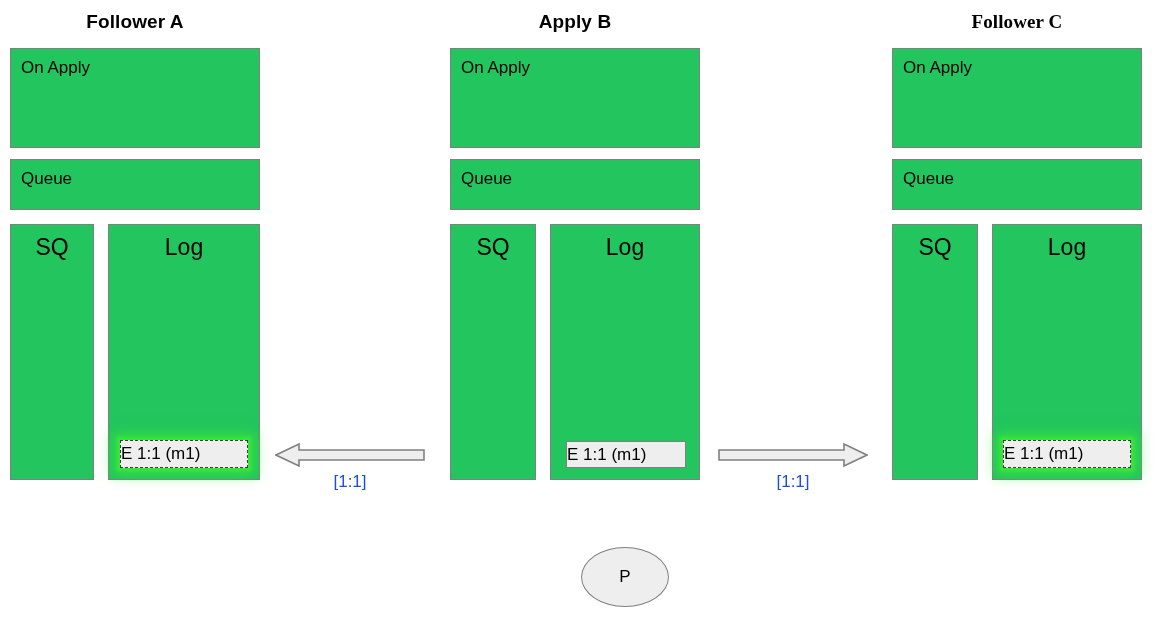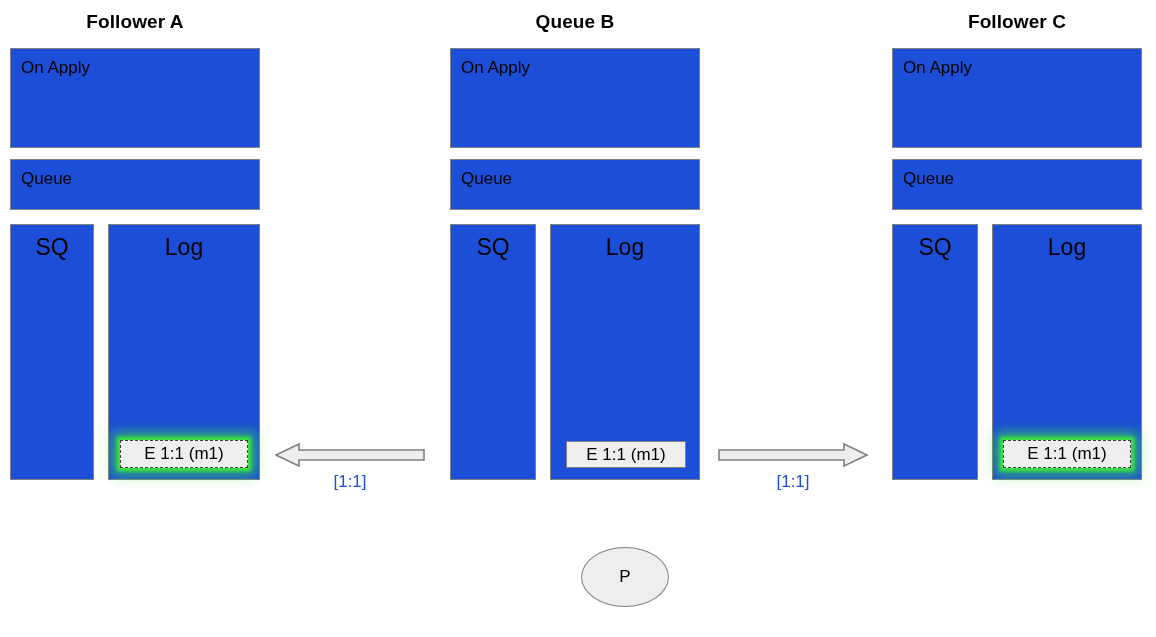--- a/index.html
+++ b/index.html
@@ -25,21 +25,21 @@
     position: absolute;
     font-size: 19px;
     font-weight: bold;
     color: #000000;
     text-align: center;
     white-space: nowrap;
     letter-spacing: 0.1px;
   }
   .box {
     position: absolute;
-    background: #1d4ed8;
+    background: #22c55e;
     border: 1.6px solid #808080;
     box-sizing: border-box;
   }
   .box-label-left {
     position: absolute;
     left: 10px;
     top: 9px;
     font-size: 17px;
     color: #000000;
     white-space: nowrap;
@@ -55,21 +55,21 @@
     white-space: nowrap;
   }
   .entry {
     position: absolute;
     background: #eeeeee;
     box-sizing: border-box;
     font-size: 17px;
     color: #000000;
     display: flex;
     align-items: center;
-    justify-content: center;
+    justify-content: flex-start;
     white-space: nowrap;
   }
   .entry.solid {
     border: 1.6px solid #808080;
   }
   .entry.dashed-hl {
     border: 1.7px dashed #3b3b3b;
     box-shadow:
       0 0 3px 3px rgba(60, 230, 60, 0.95),
       0 0 9px 6px rgba(60, 230, 60, 0.55),
@@ -119,21 +119,21 @@
   </div>
 
   <div class="box" style="left:108px; top:224px; width:152px; height:256px;">
     <span class="box-label-center">Log</span>
   </div>
 
   <div class="entry dashed-hl" style="left:120px; top:440px; width:128px; height:28px;">
     <span>E 1:1 (m1)</span>
   </div>
 
-  <div class="node-title" style="left:450px; width:250px; top:11px;">Queue B</div>
+  <div class="node-title" style="left:450px; width:250px; top:11px;">Apply B</div>
 
   <div class="box" style="left:450px; top:48px; width:250px; height:100px;">
     <span class="box-label-left">On Apply</span>
   </div>
 
   <div class="box" style="left:450px; top:159px; width:250px; height:51px;">
     <span class="box-label-left">Queue</span>
   </div>
 
   <div class="box" style="left:450px; top:224px; width:86px; height:256px;">
@@ -141,21 +141,21 @@
   </div>
 
   <div class="box" style="left:550px; top:224px; width:150px; height:256px;">
     <span class="box-label-center">Log</span>
   </div>
 
   <div class="entry solid" style="left:566px; top:441px; width:120px; height:27px;">
     <span>E 1:1 (m1)</span>
   </div>
 
-  <div class="node-title" style="left:892px; width:250px; top:11px;">Follower C</div>
+  <div class="node-title" style="left:892px; width:250px; top:11px;font-family:Liberation Serif, serif;">Follower C</div>
 
   <div class="box" style="left:892px; top:48px; width:250px; height:100px;">
     <span class="box-label-left">On Apply</span>
   </div>
 
   <div class="box" style="left:892px; top:159px; width:250px; height:51px;">
     <span class="box-label-left">Queue</span>
   </div>
 
   <div class="box" style="left:892px; top:224px; width:86px; height:256px;">

